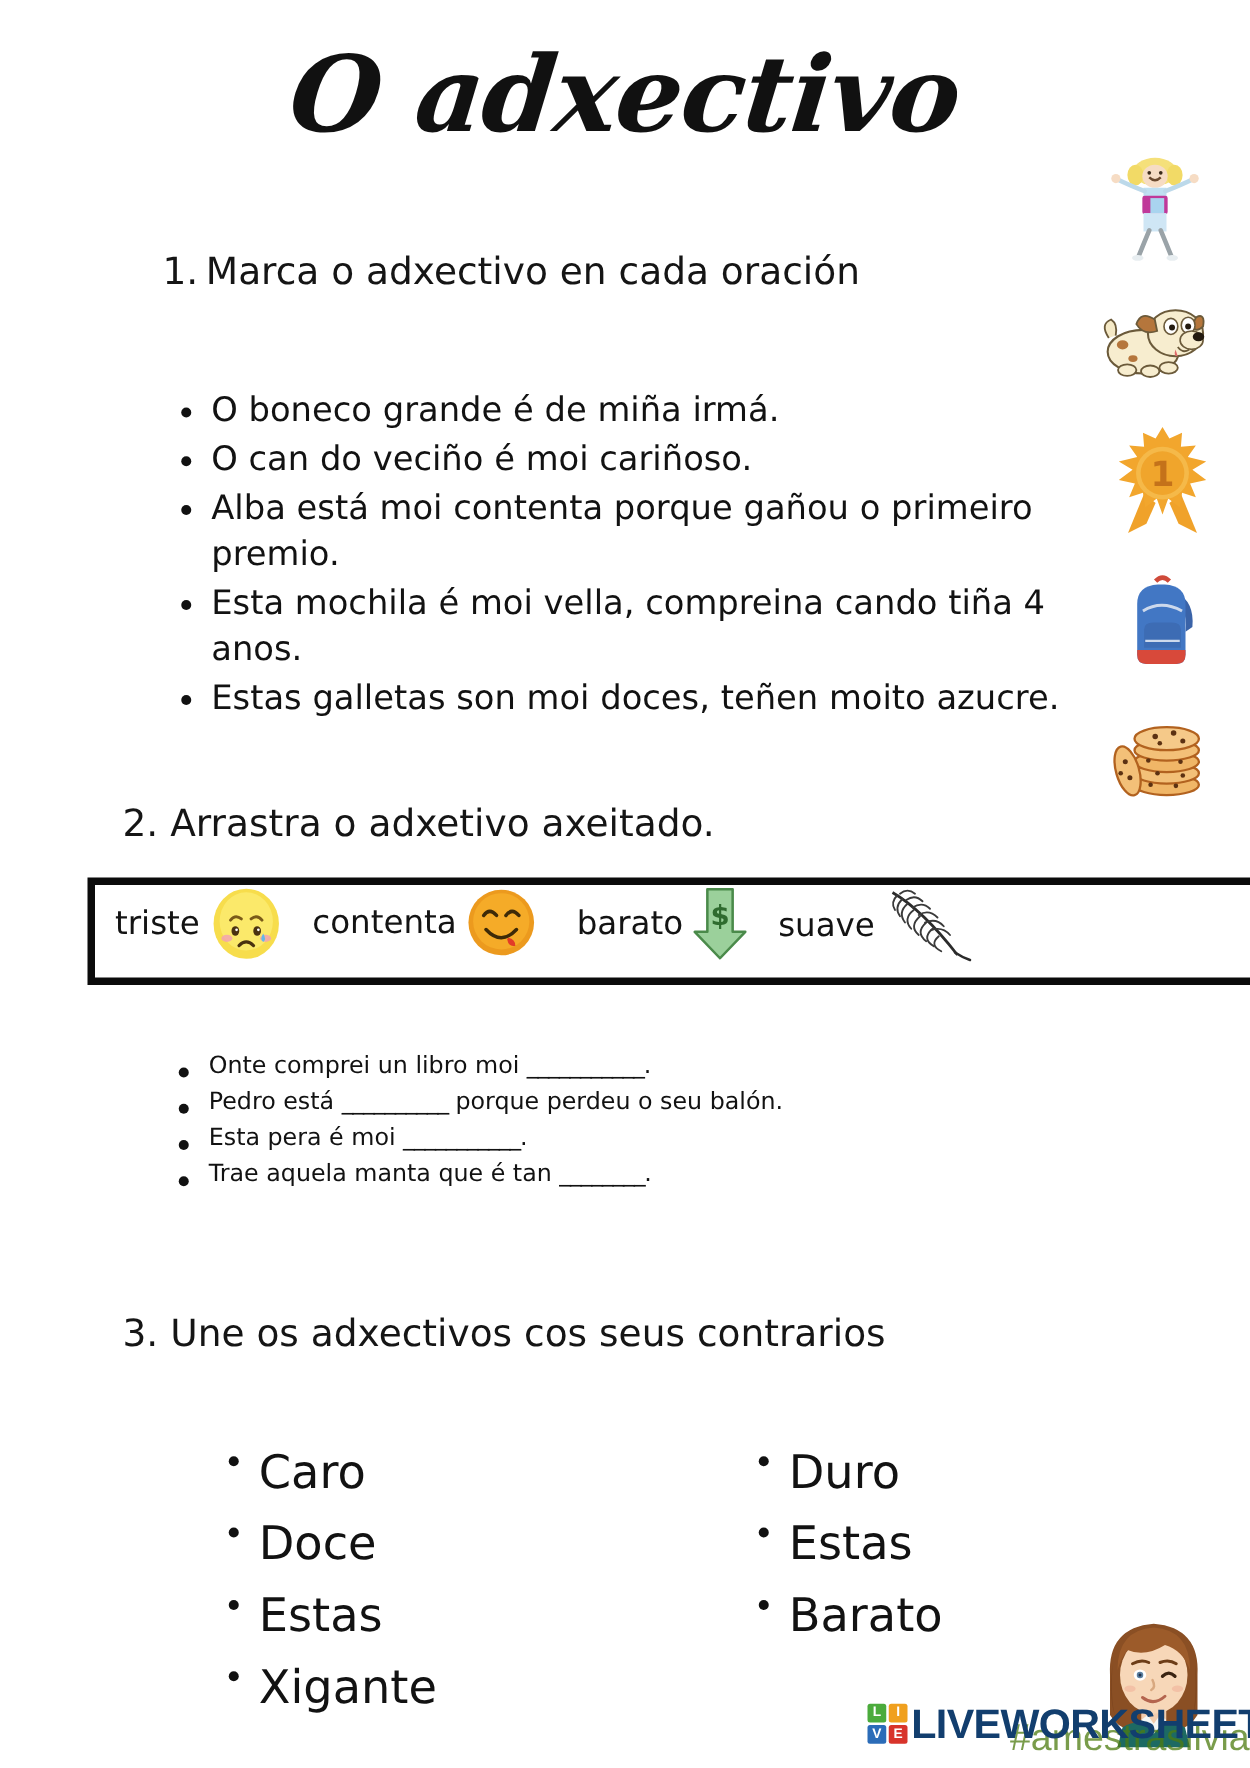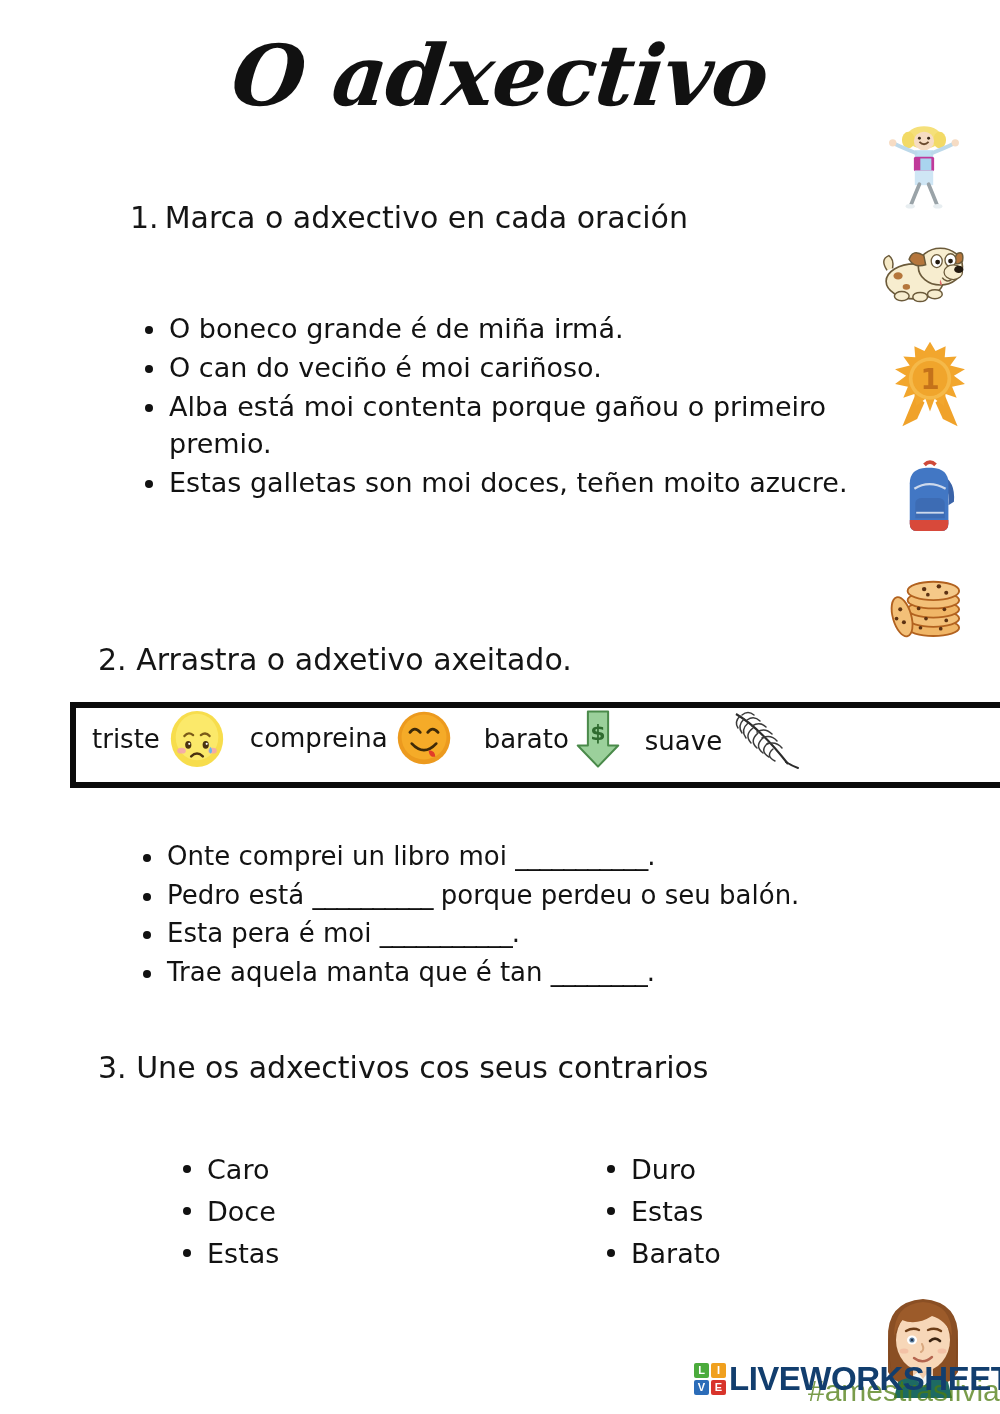--- a/index.html
+++ b/index.html
@@ -71,21 +71,21 @@
     width: 8px;
     height: 8px;
     border-radius: 50%;
     background: #111111;
   }
 
   #list1 { top: 294px; left: 120px; width: 760px; }
   #list1 > li { margin-bottom: 2px; }
 
   #list2 { top: 822px; left: 118px; width: 790px; }
-  #list2 > li { margin-bottom: 3px; font-size: 26px; }
+  #list2 > li { margin-bottom: 3px; font-size: 19px; }
 
   
   .blank { letter-spacing: -1px; }
 
   
   #wordbank {
     position: absolute;
     top: 702px;
     left: 70px;
     width: 940px;
@@ -145,21 +145,21 @@
     left: 158px;
     width: 330px;
   }
   #list3-right {
     position: absolute;
     top: 1132px;
     left: 582px;
     width: 330px;
   }
   #list3-left > li, #list3-right > li {
-    font-size: 27px;
+    font-size: 37px;
     line-height: 1.55;
     padding-left: 32px;
   }
   #list3-left > li::before, #list3-right > li::before {
     top: 16px;
   }
 
   
   #footer {
     position: absolute;
@@ -230,20 +230,21 @@
 <div class="title">O adxectivo</div>
 
 <div class="sec-head" id="sec1-head">
   <span class="num">1.</span><span>Marca o adxectivo en cada oración</span>
 </div>
 
 <ul class="blist" id="list1">
   <li>O boneco grande é de miña irmá.</li>
   <li>O can do veciño é moi cariñoso.</li>
   <li>Alba está moi contenta porque gañou o primeiro premio.</li>
+  <li>Esta mochila é moi vella, compreina cando tiña 4 anos.</li>
   <li>Estas galletas son moi doces, teñen moito azucre.</li>
 </ul>
 
 <div class="sticker" id="sticker-doll">
   <svg viewBox="0 0 100 100">
 
     <ellipse cx="50" cy="21" rx="19" ry="12" fill="#f5e07a"></ellipse>
     <ellipse cx="33" cy="24" rx="7" ry="9" fill="#f2da66"></ellipse>
     <ellipse cx="67" cy="24" rx="7" ry="9" fill="#f2da66"></ellipse>
 
@@ -380,21 +381,21 @@
         <ellipse cx="48" cy="44" rx="4.5" ry="3" fill="#f2a3b0" opacity="0.85"></ellipse>
         <path d="M26 50 q6 -6 12 0" stroke="#4a3210" stroke-width="2.6" fill="none" stroke-linecap="round"></path>
         <path d="M46 40 q3 5 0 7 q-3 -2 0 -7 Z" fill="#63b8e8"></path>
       </svg>
     </span>
   </div>
 
   <div class="wb-gap-a"></div>
 
   <div class="wb-item">
-    <span class="wb-word">compreina</span>
+    <span class="wb-word">contenta</span>
     <span>
       <svg class="emoji" width="60" height="60" viewBox="0 0 64 64">
         <circle cx="32" cy="32" r="28" fill="#ec9a1e"></circle>
         <circle cx="32" cy="31" r="24" fill="#f5ab28"></circle>
         <path d="M17 26 q5 -7 11 0" stroke="#3e2a08" stroke-width="3" fill="none" stroke-linecap="round"></path>
         <path d="M36 26 q5 -7 11 0" stroke="#3e2a08" stroke-width="3" fill="none" stroke-linecap="round"></path>
         <path d="M19 38 q13 14 26 0" stroke="#3e2a08" stroke-width="3" fill="none" stroke-linecap="round"></path>
         <path d="M38 45 q6 1 6 7 q-6 1 -7 -6 Z" fill="#e23b28"></path>
       </svg>
     </span>
@@ -455,20 +456,21 @@
     <span>Trae aquela manta que é tan </span><span class="blank">________</span><span>.</span>
   </li>
 </ul>
 
 <div class="sec-head" id="sec3-head">3. Une os adxectivos cos seus contrarios</div>
 
 <ul class="blist" id="list3-left">
   <li>Caro</li>
   <li>Doce</li>
   <li>Estas</li>
+  <li>Xigante</li>
 </ul>
 
 <ul class="blist" id="list3-right">
   <li>Duro</li>
   <li>Estas</li>
   <li>Barato</li>
 </ul>
 
 <div id="footer">
 

